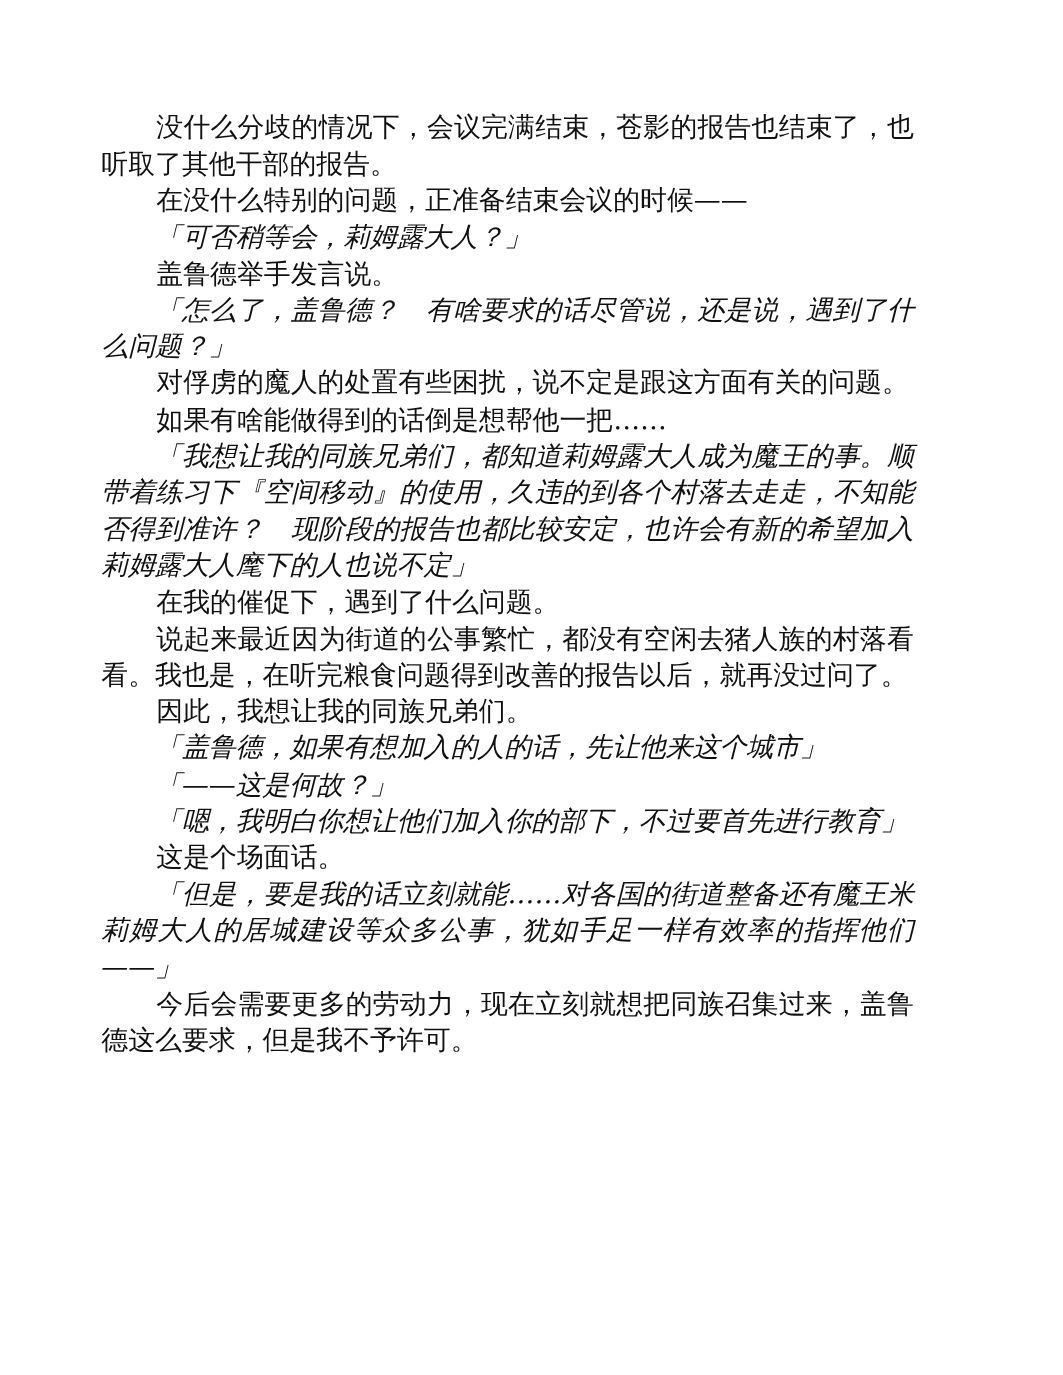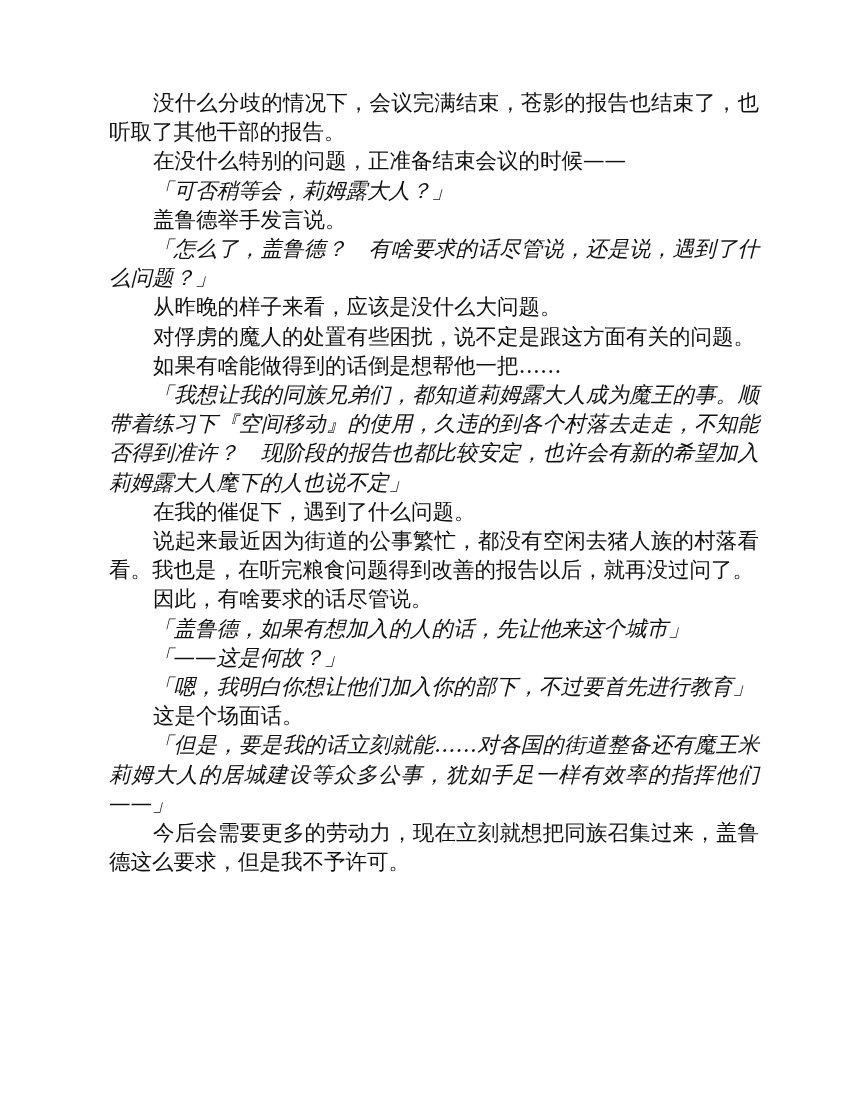--- a/index.html
+++ b/index.html
@@ -17,21 +17,21 @@
   }
   #page {
     position: relative;
     width: 850px;
     height: 1100px;
     background: #ffffff;
     box-sizing: border-box;
   }
   #text-body {
     position: absolute;
-    left: 109px;
+    left: 81px;
     top: 88px;
     width: 650px;
   }
   .para {
     margin: 0;
     padding: 0;
     font-size: 21.5px;
     line-height: 29.2px;
     text-align: justify;
     text-justify: inter-character;
@@ -54,27 +54,26 @@
 <body>
 
 <div id="page" style="background: rgb(255, 255, 255); color: rgb(17, 17, 17);">
   <div id="text-body">
 
     <p class="para narration">没什么分歧的情况下，会议完满结束，苍影的报告也结束了，也听取了其他干部的报告。</p>
     <p class="para narration">在没什么特别的问题，正准备结束会议的时候——</p>
     <p class="para dialogue">「可否稍等会，莉姆露大人？」</p>
     <p class="para narration">盖鲁德举手发言说。</p>
     <p class="para dialogue">「怎么了，盖鲁德？　有啥要求的话尽管说，还是说，遇到了什么问题？」</p>
-    <p class="para narration">从昨晚的样子来看，应该是没什么大问题。</p>
     <p class="para narration">对俘虏的魔人的处置有些困扰，说不定是跟这方面有关的问题。</p>
     <p class="para narration">如果有啥能做得到的话倒是想帮他一把……</p>
     <p class="para dialogue">「我想让我的同族兄弟们，都知道莉姆露大人成为魔王的事。顺带着练习下『空间移动』的使用，久违的到各个村落去走走，不知能否得到准许？　现阶段的报告也都比较安定，也许会有新的希望加入莉姆露大人麾下的人也说不定」</p>
     <p class="para narration">在我的催促下，遇到了什么问题。</p>
     <p class="para narration">说起来最近因为街道的公事繁忙，都没有空闲去猪人族的村落看看。我也是，在听完粮食问题得到改善的报告以后，就再没过问了。</p>
-    <p class="para narration">因此，有啥要求的话尽管说。</p>
+    <p class="para narration">因此，我想让我的同族兄弟们。</p>
     <p class="para dialogue">「盖鲁德，如果有想加入的人的话，先让他来这个城市」</p>
     <p class="para dialogue">「——这是何故？」</p>
     <p class="para dialogue">「嗯，我明白你想让他们加入你的部下，不过要首先进行教育」</p>
     <p class="para narration">这是个场面话。</p>
     <p class="para dialogue">「但是，要是我的话立刻就能……对各国的街道整备还有魔王米莉姆大人的居城建设等众多公事，犹如手足一样有效率的指挥他们——」</p>
     <p class="para narration">今后会需要更多的劳动力，现在立刻就想把同族召集过来，盖鲁德这么要求，但是我不予许可。</p>
 
   </div>
 </div>
 

